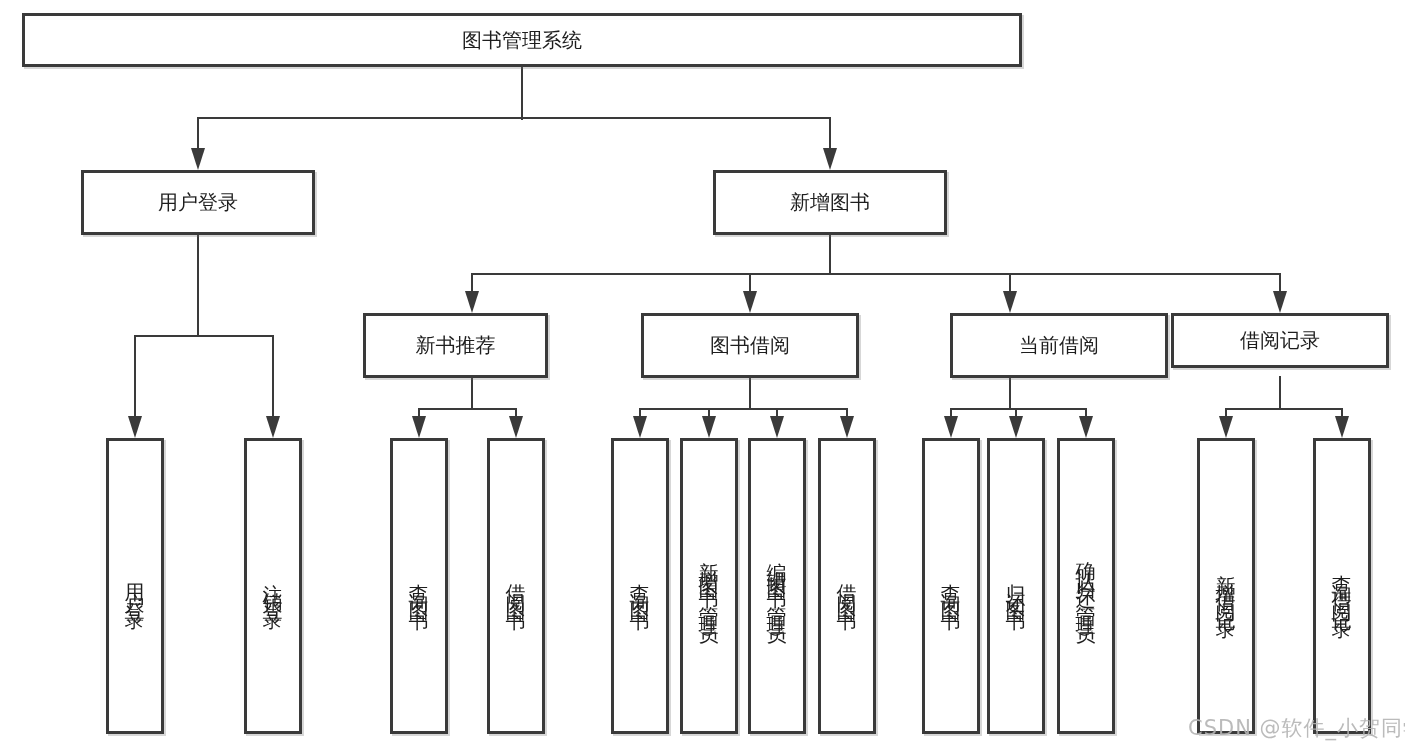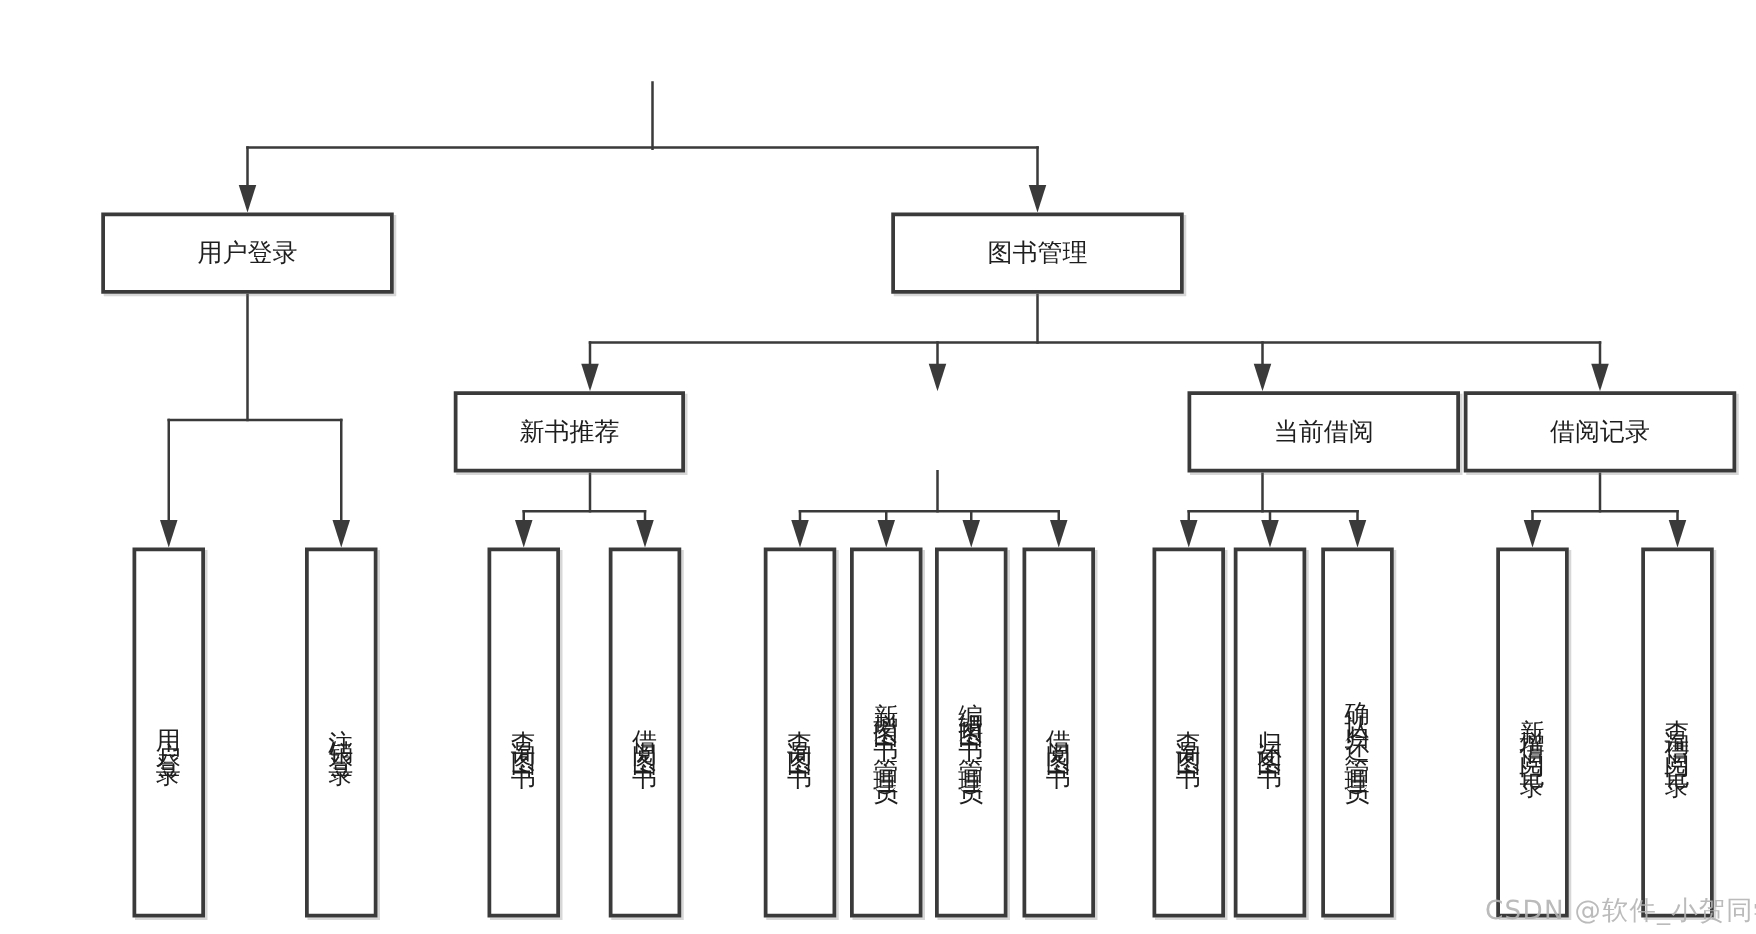--- a/index.html
+++ b/index.html
@@ -90,35 +90,41 @@
   <div class="arr" style="left:633px;top:416px"></div>
   <div class="arr" style="left:702px;top:416px"></div>
   <div class="arr" style="left:770px;top:416px"></div>
   <div class="arr" style="left:840px;top:416px"></div>
   <div class="arr" style="left:944px;top:416px"></div>
   <div class="arr" style="left:1009px;top:416px"></div>
   <div class="arr" style="left:1079px;top:416px"></div>
   <div class="arr" style="left:1219px;top:416px"></div>
   <div class="arr" style="left:1335px;top:416px"></div>
 
+  <div class="box h" style="left:22px;top:13px;width:1000px;height:54px">
+    <span class="label">图书管理系统</span>
+  </div>
 
   <div class="box h" style="left:81px;top:170px;width:234px;height:65px">
     <span class="label">用户登录</span>
   </div>
   <div class="box h" style="left:713px;top:170px;width:234px;height:65px">
-    <span class="label">图书管理</span>
+    <span class="label">新增图书</span>
   </div>
 
   <div class="box h" style="left:363px;top:313px;width:185px;height:65px">
     <span class="label">新书推荐</span>
   </div>
+  <div class="box h" style="left:641px;top:313px;width:218px;height:65px">
+    <span class="label">图书借阅</span>
+  </div>
   <div class="box h" style="left:950px;top:313px;width:218px;height:65px">
     <span class="label">当前借阅</span>
   </div>
-  <div class="box h" style="left:1171px;top:313px;width:218px;height:65px">
+  <div class="box h" style="left:1171px;top:313px;width:218px;height:55px">
     <span class="label">借阅记录</span>
   </div>
 
   <div class="box v" style="left:106px;top:438px;width:58px;height:296px">
     <span class="label">用户登录</span>
   </div>
   <div class="box v" style="left:244px;top:438px;width:58px;height:296px">
     <span class="label">注销登录</span>
   </div>
 

